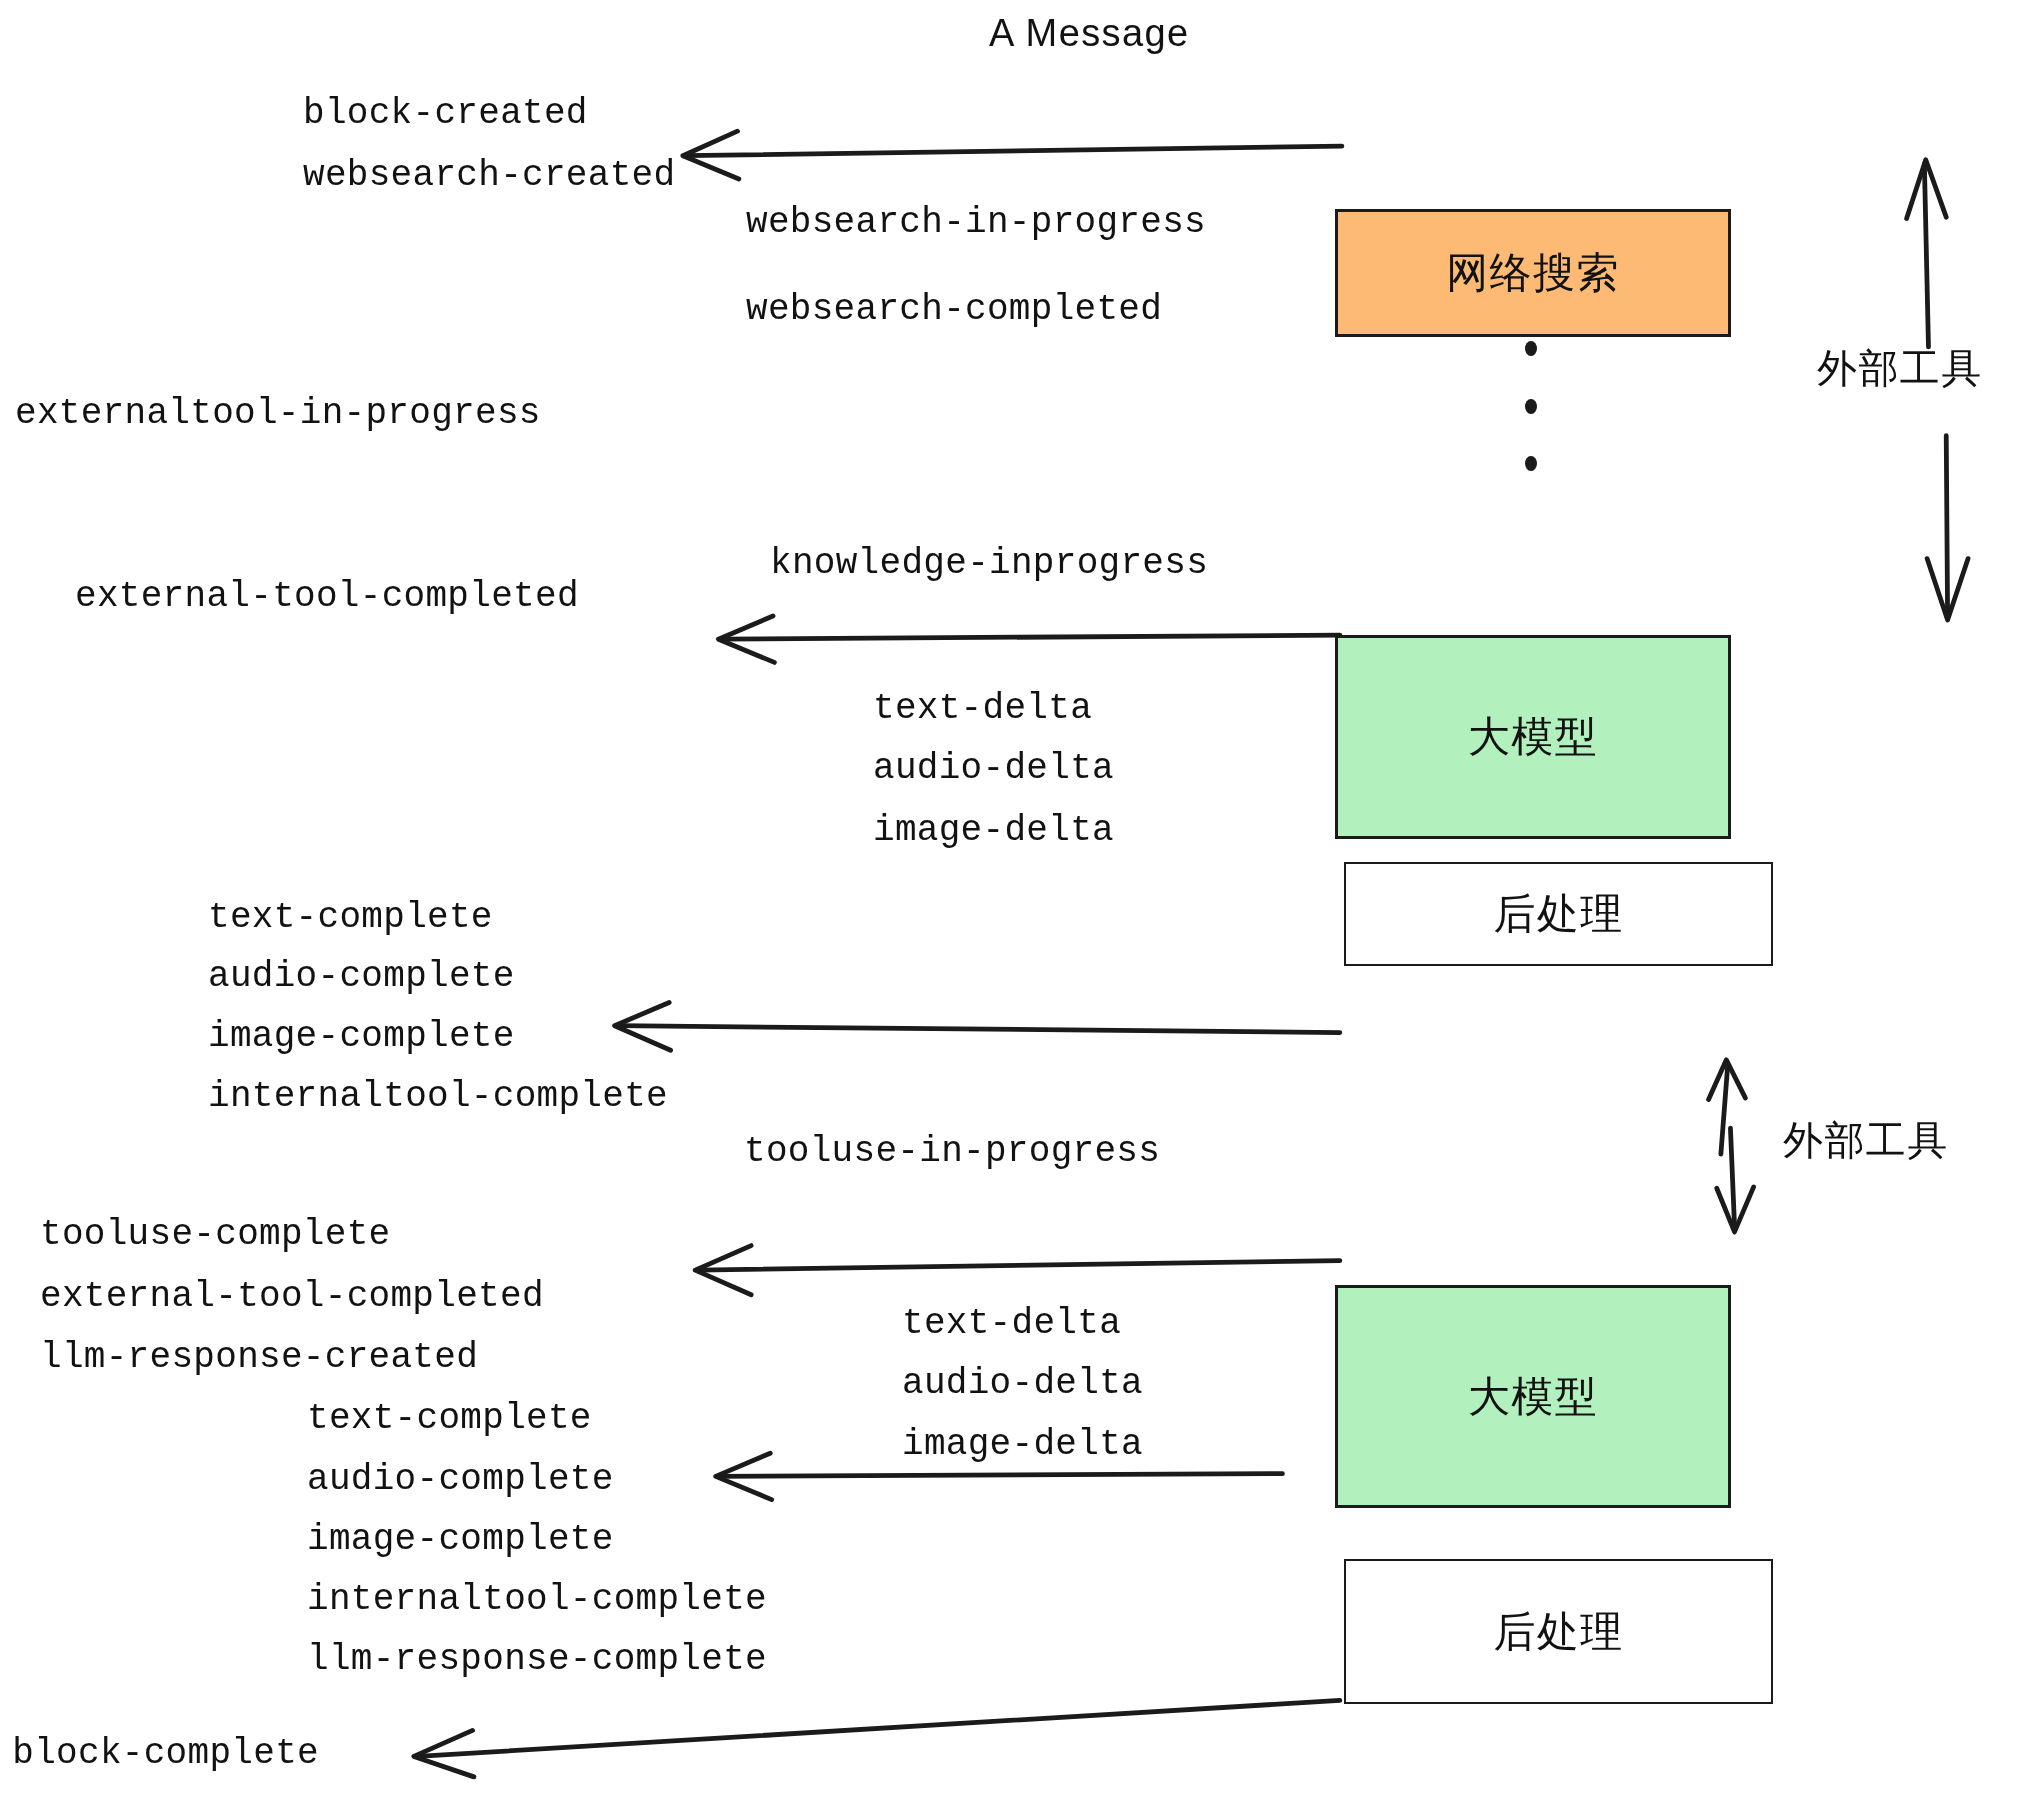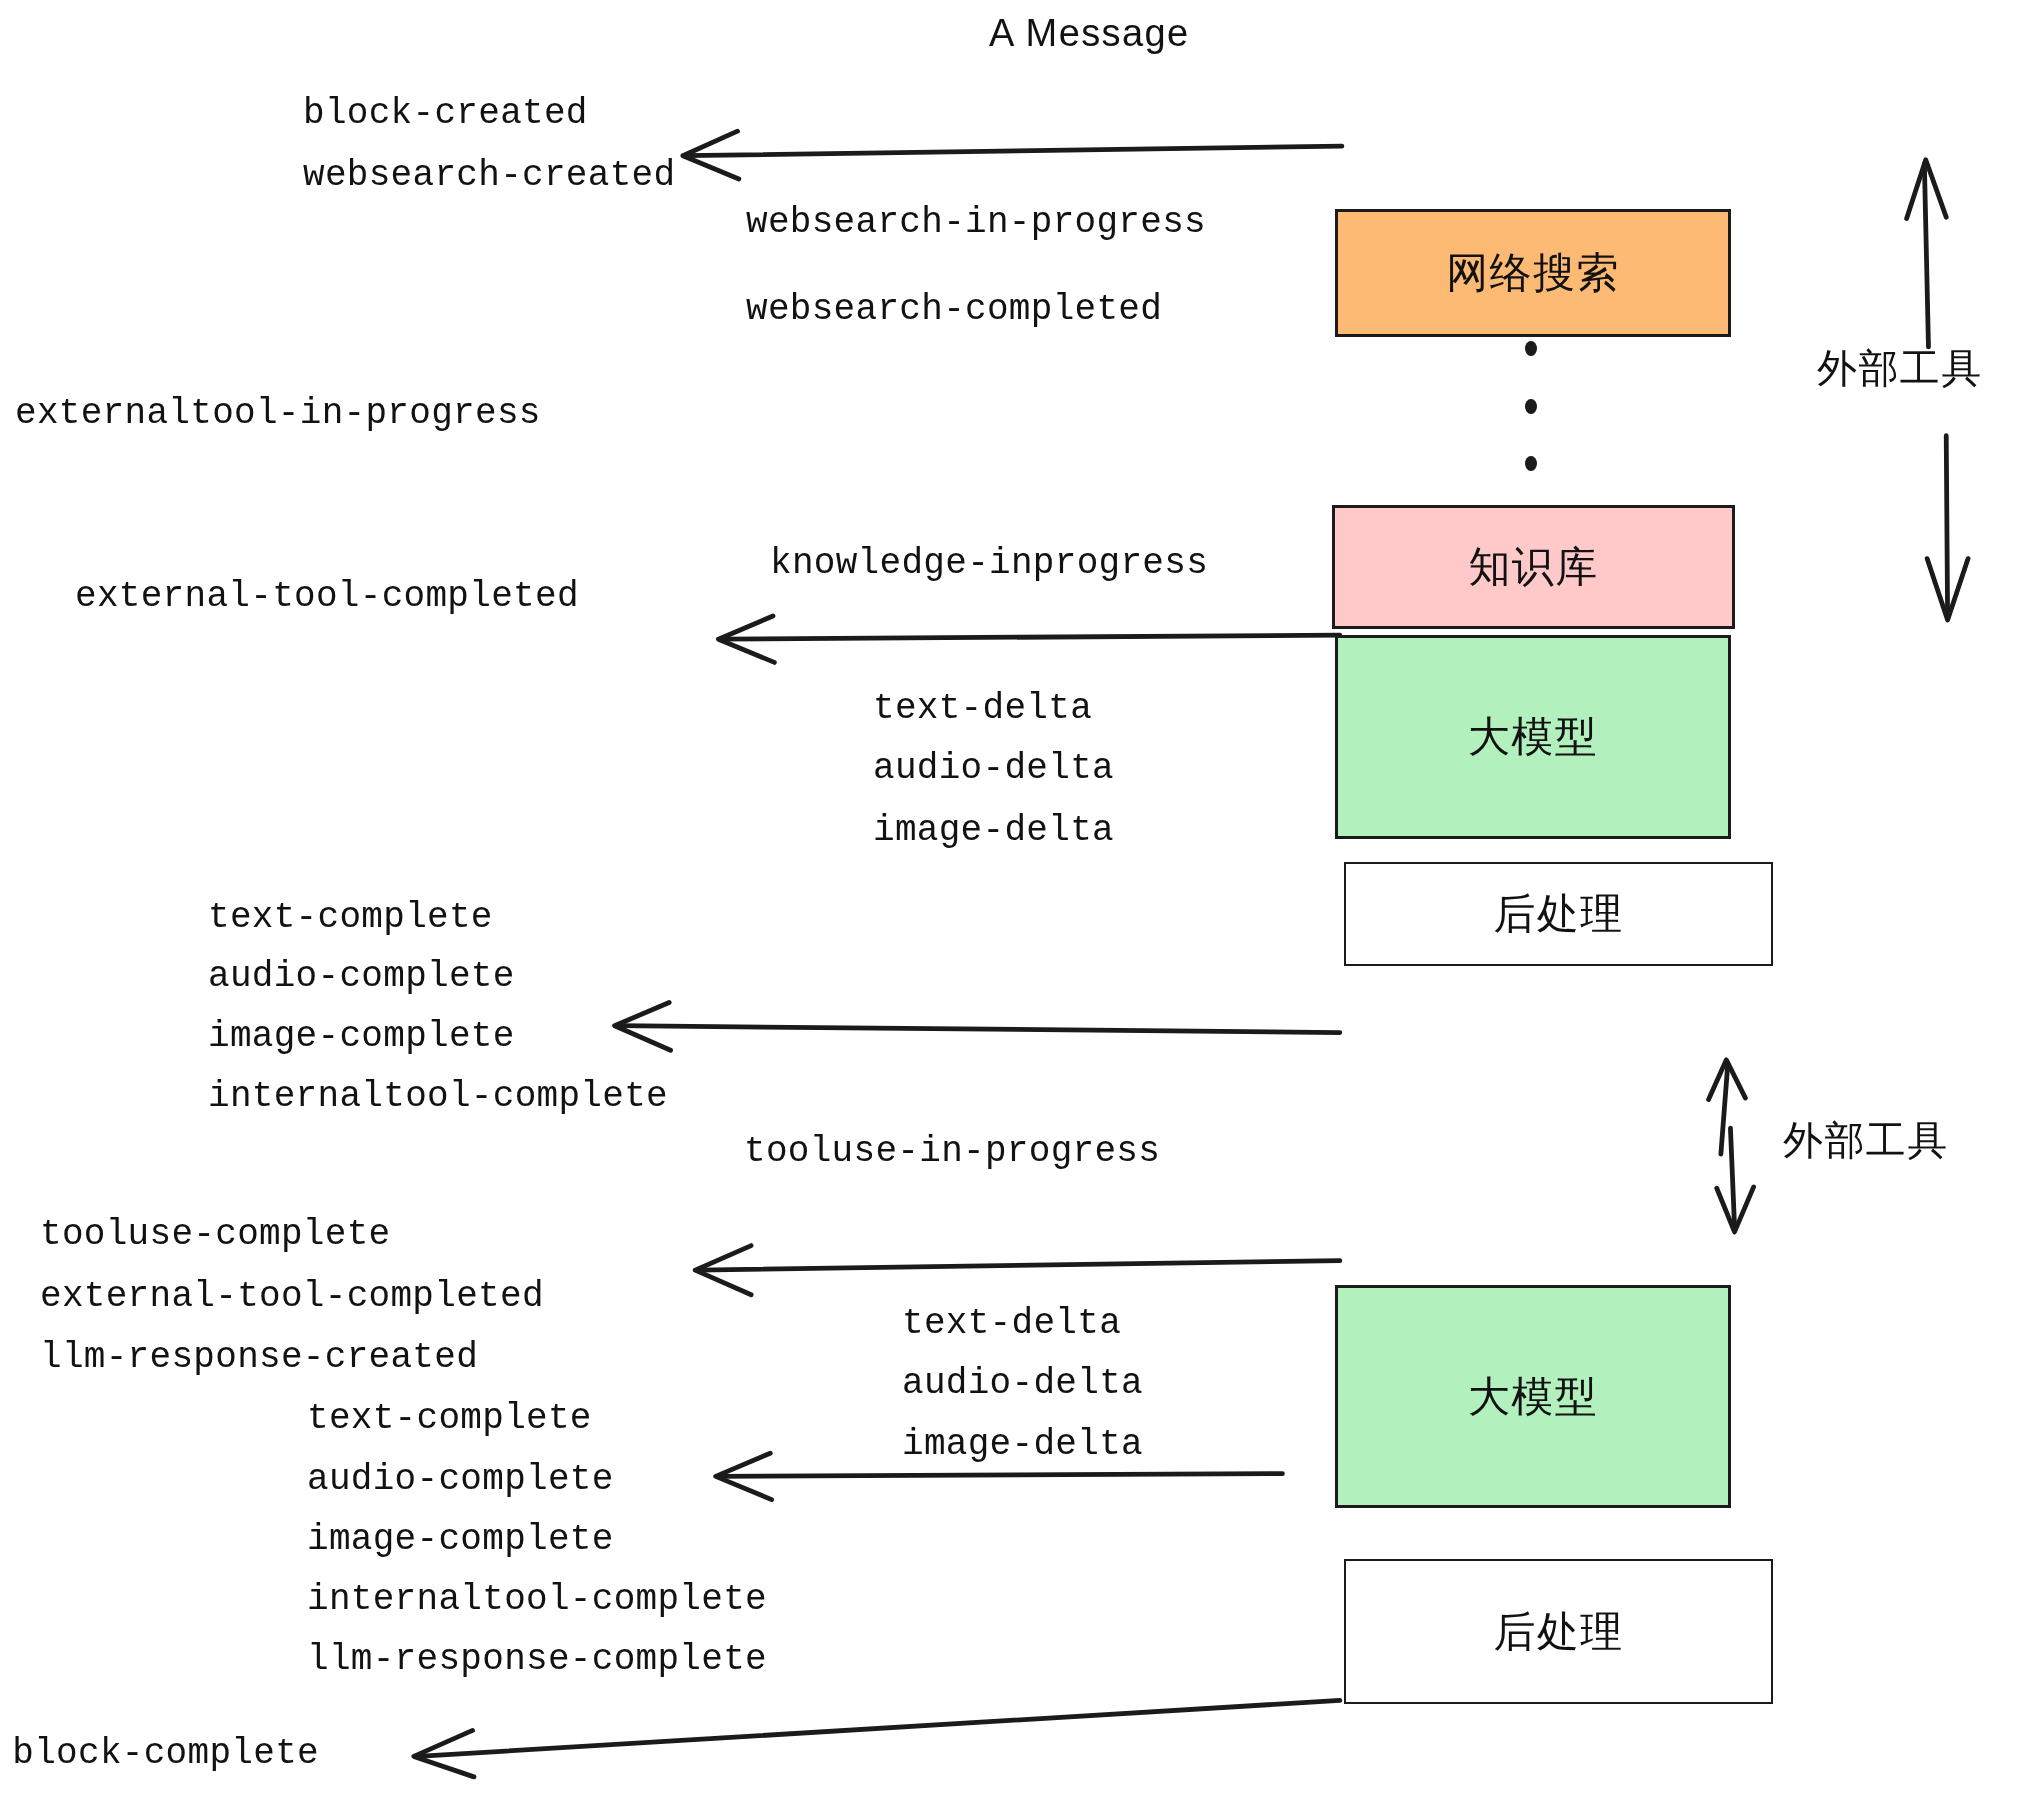--- a/index.html
+++ b/index.html
@@ -146,23 +146,20 @@
       </g>
     </g>
   </svg>
 
   <div class="title" style="left:989px; top:12.3px;">A Message</div>
 
   <div class="node" style="left:1335px; top:169px; width:396px; height:128px; background:#fdba74;margin-top:40px;">
     <span class="node-label">网络搜索</span>
   </div>
 
-  <div class="node" style="left:1332px; top:505px; width:403px; height:124px; background:#FFC9C9;">
-    <span class="node-label">知识库</span>
-  </div>
 
   <div class="node" style="left:1335px; top:635px; width:396px; height:204px; background:#B2F0BE;">
     <span class="node-label">大模型</span>
   </div>
 
   <div class="node" style="left:1344px; top:862px; width:429px; height:104px; background:#FFFFFF; border-width:2.7px;">
     <span class="node-label">后处理</span>
   </div>
 
 

